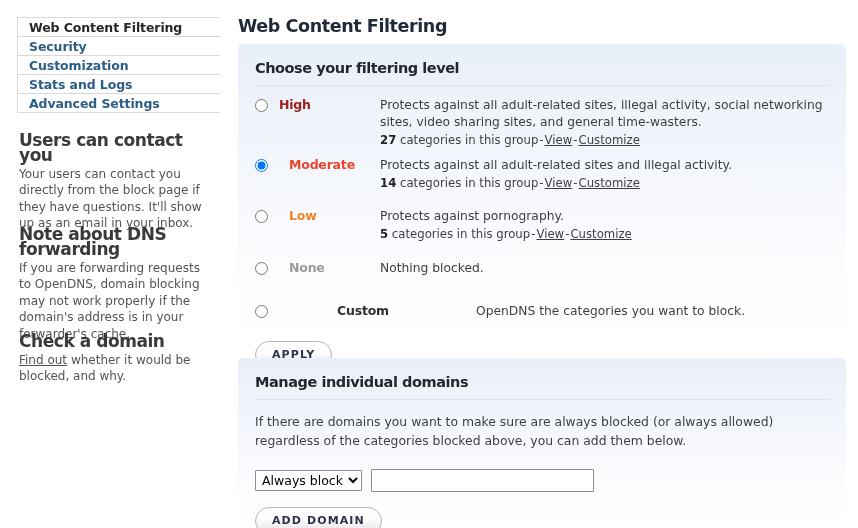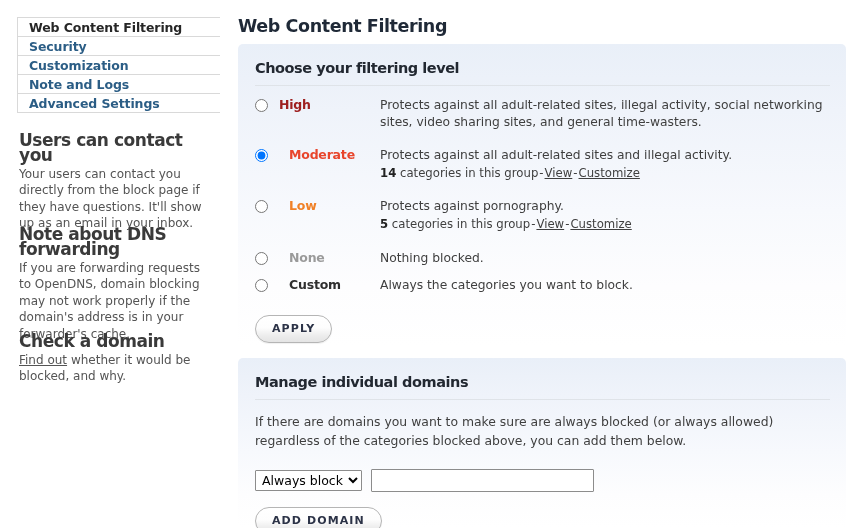--- a/index.html
+++ b/index.html
@@ -133,24 +133,24 @@
   .levels {
     margin: 0;
     padding: 11px 0 0 0;
   }
   .level-row {
     display: flex;
     align-items: flex-start;
     padding: 0 0 0 17px;
   }
   .level-row.r-high { margin-top: 0px; }
-  .level-row.r-moderate { margin-top: 16px; }
+  .level-row.r-moderate { margin-top: 8px; }
   .level-row.r-low { margin-top: 16px; justify-content: space-between; }
   .level-row.r-none { margin-top: 17px; }
-  .level-row.r-custom { margin-top: 10px; }
+  .level-row.r-custom { margin-top: 26px; gap: 48px; }
 
   .radio {
     width: 13px;
     height: 13px;
     margin: 2px 0 0 0;
     flex: 0 0 13px;
     padding: 0;
   }
 
   .level-name {
@@ -245,21 +245,21 @@
 <body>
 
 <div class="page">
 
   <div class="sidebar">
 
     <div class="nav">
       <a class="nav-item current" href="#">Web Content Filtering</a>
       <a class="nav-item" href="#">Security</a>
       <a class="nav-item" href="#">Customization</a>
-      <a class="nav-item" href="#">Note and Logs</a>
+      <a class="nav-item" href="#">Stats and Logs</a>
       <a class="nav-item" href="#">Advanced Settings</a>
     </div>
 
     <div class="side-block" style="top:133px">
       <div class="side-h">Users can contact you</div>
       <p class="side-p">Your users can contact you directly from the block page if they have questions. It'll show up as an email in your inbox.</p>
     </div>
 
     <div class="side-block" style="top:227px">
       <div class="side-h">Note about DNS forwarding</div>
@@ -281,20 +281,23 @@
       <h2 class="panel-h">Choose your filtering level</h2>
       <div class="panel-rule"></div>
 
       <div class="levels">
 
         <div class="level-row r-high">
           <input class="radio" type="radio" name="level" style="">
           <div class="level-name lvl-high">High</div>
           <div class="level-desc">
             <span>Protects against all adult-related sites, illegal activity, social networking sites, video sharing sites, and general time-wasters.</span>
+            <div class="level-meta">
+              <b>27</b><span> categories in this group</span><span class="dash">-</span><a href="#">View</a><span class="dash">-</span><a href="#">Customize</a>
+            </div>
           </div>
         </div>
 
         <div class="level-row r-moderate">
           <input class="radio" type="radio" name="level" checked="" style="">
           <div class="level-name lvl-moderate">Moderate</div>
           <div class="level-desc">
             <span>Protects against all adult-related sites and illegal activity.</span>
             <div class="level-meta">
               <b>14</b><span> categories in this group</span><span class="dash">-</span><a href="#">View</a><span class="dash">-</span><a href="#">Customize</a>
@@ -315,21 +318,21 @@
 
         <div class="level-row r-none">
           <input class="radio" type="radio" name="level" style="">
           <div class="level-name lvl-none">None</div>
           <div class="level-desc">Nothing blocked.</div>
         </div>
 
         <div class="level-row r-custom">
           <input class="radio" type="radio" name="level" style="">
           <div class="level-name lvl-custom">Custom</div>
-          <div class="level-desc">Always the categories you want to block.</div>
+          <div class="level-desc">OpenDNS the categories you want to block.</div>
         </div>
 
       </div>
 
       <div class="apply-wrap">
         <button class="btn" type="button">APPLY</button>
       </div>
     </div>
 
     <div class="panel panel-b">

